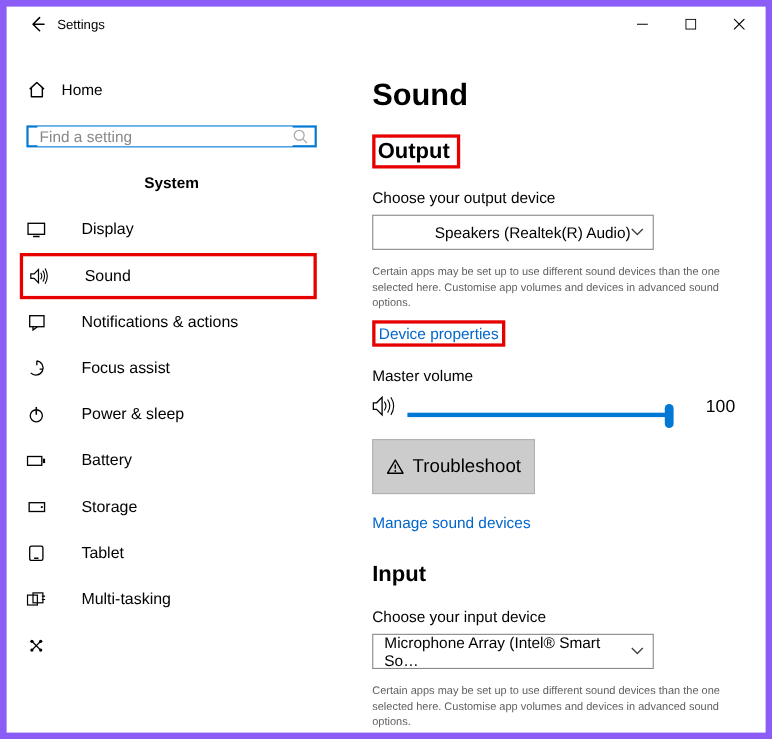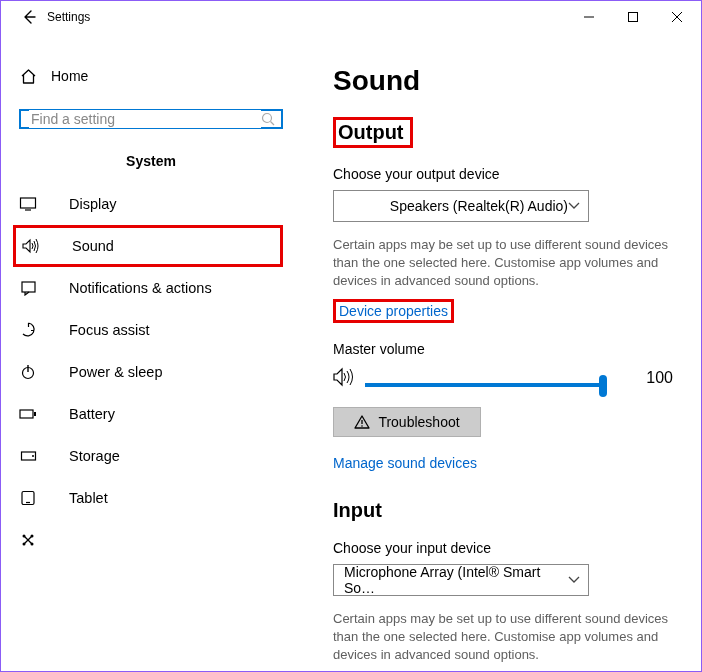--- a/index.html
+++ b/index.html
@@ -7,21 +7,21 @@
     margin: 0; padding: 0;
     width: 702px; height: 672px;
     font-family: "Segoe UI", Arial, sans-serif;
     background: #fff;
     color: #000;
     overflow: hidden;
   }
   .window {
     display: flex; flex-direction: column;
     width: 702px; height: 672px;
-    border: 1px solid #8b5cf6;
+    border: 6px solid #8b5cf6;
   }
   .titlebar {
     display: flex; align-items: center;
     height: 32px;
     padding: 0 2px;
   }
   .tb-left { display: flex; align-items: center; gap: 10px; padding-left: 18px;}
   .tb-left .back { width: 16px; height: 16px; display:flex; align-items:center;}
   .tb-title { font-size: 12px; color: #000; }
   .tb-right { margin-left: auto; display: flex; }
@@ -76,39 +76,39 @@
   .sect-title.highlight { border:3px solid #e60000;}
   .label { font-size: 14px; margin: 18px 0 8px 0;}
   .dropdown {
     height: 32px; width: 256px;
     border:1px solid #888;
     display:flex; align-items:center;
     justify-content: flex-end;
     padding: 0 8px 0 10px;
     font-size: 14px;
   }
-  .desc { font-size: 13px; color:#5f5f5f; line-height:1.4; margin: 14px 0 8px 0;}
+  .desc { font-size: 10px; color:#5f5f5f; line-height:1.4; margin: 14px 0 8px 0;}
   .link { color:#0066cc; font-size: 14px; display:inline-block;}
   .link.highlight { border:3px solid #e60000; padding: 1px 3px;}
   .vol-row { display:flex; align-items:flex-end; gap: 10px; margin-top:10px;}
   .slider {
     width: 238px; height:4px; background:#0078d4;
     position:relative;
   }
   .slider .thumb {
     position:absolute; left:calc(100% - 4px); top:-8px;
     width:8px; height:22px; background:#0078d4; border-radius:4px;
   }
   .vol-val { margin-left:auto; font-size:16px; padding-right:4px;}
   .troubleshoot {
     margin-top: 20px;
-    height: 30px; width: 148px;
+    height: 50px; width: 148px;
     background:#cccccc; border:1px solid #b0b0b0;
     display:flex; align-items:center; justify-content:center; gap:8px;
-    font-size:14px;
+    font-size:17px;
   }
   .spacer28 { height:28px;}
   svg { display:block;}
   .chev { font-size:12px; color:#444;}
 </style>
 </head>
 <body>
 
 <div class="window">
   <div class="titlebar">
@@ -233,20 +233,31 @@
         <div class="nav-item">
           <span class="nav-icon">
               <svg width="16" height="16" viewBox="0 0 16 16">
                 <rect x="2" y="1.5" width="12" height="13" rx="1.5" fill="none" stroke="#000" stroke-width="1.2"></rect>
                 <line x1="6" y1="12.5" x2="10" y2="12.5" stroke="#000" stroke-width="1.2"></line>
               </svg>
             </span>
           <span>Tablet</span>
         </div>
 
+        <div class="nav-item">
+          <span class="nav-icon">
+              <svg width="18" height="14" viewBox="0 0 18 14">
+                <rect x="1" y="3" width="9" height="9" fill="none" stroke="#000" stroke-width="1.1"></rect>
+                <rect x="6" y="1" width="9" height="9" fill="none" stroke="#000" stroke-width="1.1"></rect>
+                <line x1="14" y1="4" x2="17" y2="4" stroke="#000" stroke-width="1.1"></line>
+                <line x1="14" y1="7" x2="17" y2="7" stroke="#000" stroke-width="1.1"></line>
+              </svg>
+            </span>
+          <span>Multi-tasking</span>
+        </div>
 
 
         <div class="nav-item">
           <span class="nav-icon">
               <svg width="16" height="16" viewBox="0 0 16 16">
                 <line x1="4" y1="4" x2="12" y2="12" stroke="#000" stroke-width="1.2"></line>
                 <line x1="12" y1="4" x2="4" y2="12" stroke="#000" stroke-width="1.2"></line>
                 <circle cx="4" cy="4" r="1.5" fill="#000"></circle>
                 <circle cx="12" cy="4" r="1.5" fill="#000"></circle>
                 <circle cx="4" cy="12" r="1.5" fill="#000"></circle>

